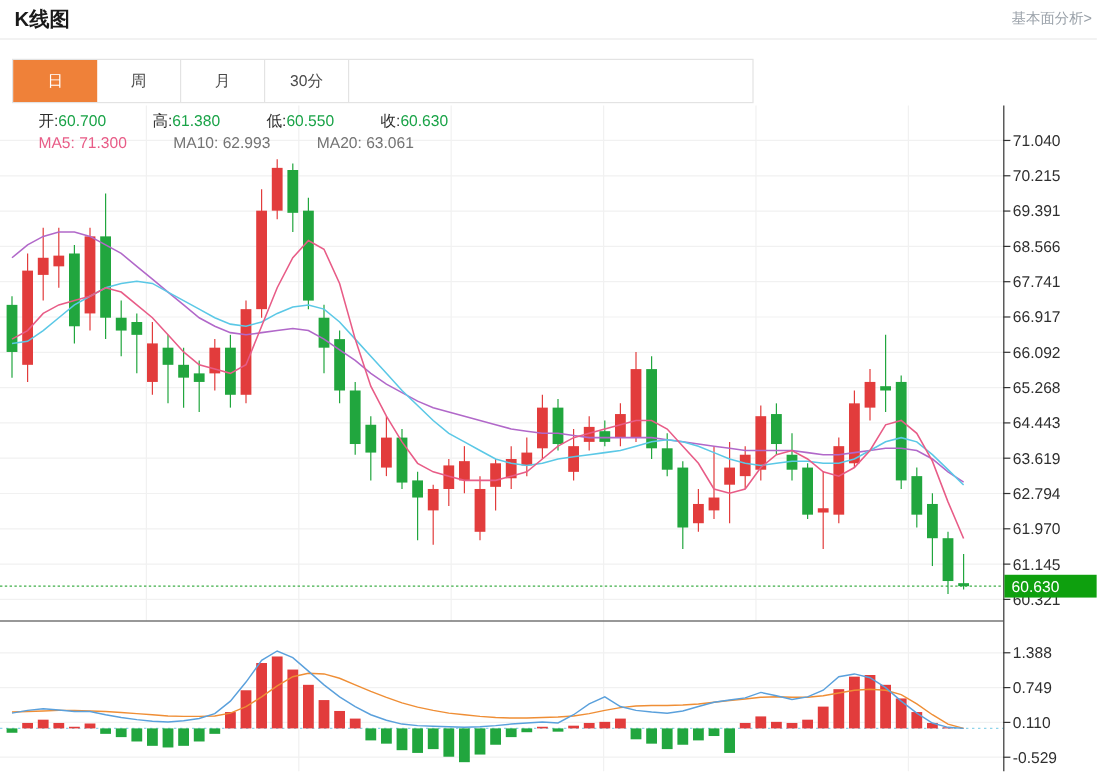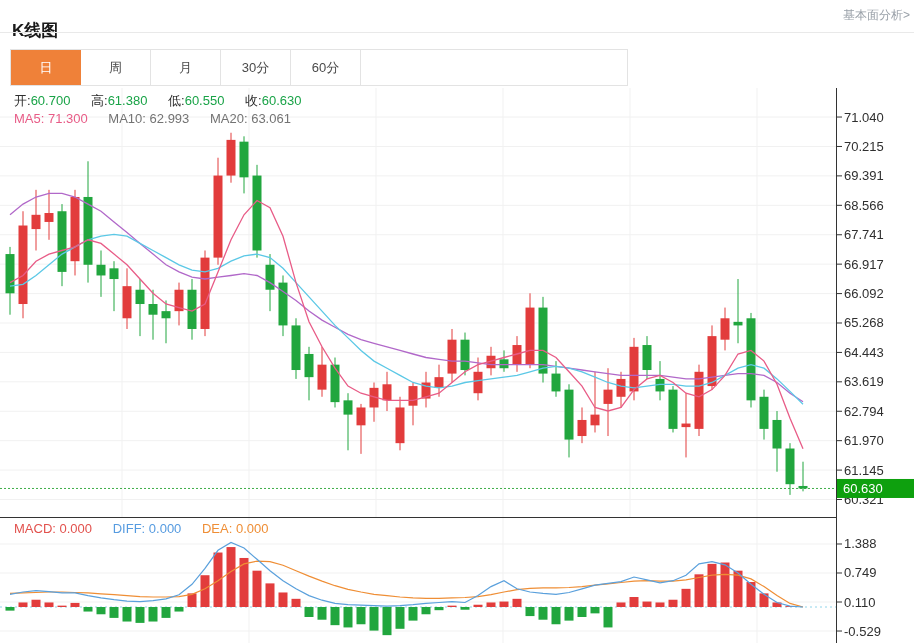--- a/index.html
+++ b/index.html
@@ -1,30 +1,30 @@
 <!DOCTYPE html>
 <html><head>
 <meta charset="utf-8">
 <style>
   html,body{margin:0;padding:0;background:#fff;}
   body{width:914px;height:643px;position:relative;overflow:hidden;
        font-family:"Liberation Sans","DejaVu Sans",sans-serif;}
   .page{position:absolute;inset:0;}
-  .title{position:absolute;left:12px;top:19px;font-size:17px;font-weight:bold;color:#1a1a1a;}
+  .title{position:absolute;left:12px;top:5px;font-size:17px;font-weight:bold;color:#1a1a1a;}
   .fund-link{position:absolute;right:4px;top:7px;font-size:12px;color:#99a0a8;text-decoration:none;cursor:pointer;margin-left:27px;}
   .top-rule{position:absolute;left:0;top:32px;width:914px;height:0;border-top:1px solid #e9e9e9;}
   .tabbar{position:absolute;left:10px;top:49px;width:618px;height:37px;display:flex;
           border:1px solid #e3e3e3;box-sizing:border-box;background:#fff;z-index:3;}
   .tab{width:70px;height:100%;line-height:35px;text-align:center;font-size:13px;color:#4a4a4a;
        border-right:1px solid #e3e3e3;box-sizing:border-box;cursor:pointer;}
   .tab.active{background:#ef8139;color:#fff;border-right:none;}
   .tab-filler{flex:1;}
   #chart-svg{position:absolute;left:0;top:0;width:914px;height:643px;z-index:1;}
   .legend{position:absolute;z-index:2;font-size:13px;white-space:nowrap;}
-  .legend .li{margin-right:17px;}
+  .legend .li{margin-right:17px;margin-left:18px;}
   .lab{color:#2e2e2e;}
   .val-green{color:#19a347;}
   .ma5{color:#e85c87;} .ma10{color:#737373;} .ma20{color:#737373;}
   .macd-r{color:#e2514d;} .diff-b{color:#569be0;} .dea-o{color:#ef8e35;}
   #legend-ohlc{left:14px;top:92px;}
   #legend-ma{left:14px;top:111px;}
   #legend-macd{left:14px;top:521px;}
 </style>
 </head>
 <body>
@@ -33,21 +33,20 @@
 
   <div class="title">K线图</div>
   <a class="fund-link">基本面分析&gt;</a>
   <div class="top-rule"></div>
 
   <div class="tabbar">
     <div class="tab active">日</div>
     <div class="tab">周</div>
     <div class="tab">月</div>
     <div class="tab">30分</div>
-    <div class="tab">60分</div>
     <div class="tab-filler"></div>
   </div>
 
   <svg id="chart-svg" viewBox="0 0 914 643">
       <g>
         <line x1="0" y1="117.04607999999973" x2="836" y2="117.04607999999973" stroke="#f1f1f1" stroke-width="1"></line>
         <line x1="0" y1="146.48207999999983" x2="836" y2="146.48207999999983" stroke="#f1f1f1" stroke-width="1"></line>
         <line x1="0" y1="175.88239999999973" x2="836" y2="175.88239999999973" stroke="#f1f1f1" stroke-width="1"></line>
         <line x1="0" y1="205.31839999999983" x2="836" y2="205.31839999999983" stroke="#f1f1f1" stroke-width="1"></line>
         <line x1="0" y1="234.75439999999992" x2="836" y2="234.75439999999992" stroke="#f1f1f1" stroke-width="1"></line>
@@ -326,19 +325,14 @@
     <span class="li"><span class="lab">低:</span><span class="val-green">60.550</span></span>
     <span class="li"><span class="lab">收:</span><span class="val-green">60.630</span></span>
   </div>
 
   <div class="legend" id="legend-ma">
     <span class="li ma5"><span>MA5:</span> <span>71.300</span></span>
     <span class="li ma10"><span>MA10:</span> <span>62.993</span></span>
     <span class="li ma20"><span>MA20:</span> <span>63.061</span></span>
   </div>
 
-  <div class="legend" id="legend-macd">
-    <span class="li macd-r"><span>MACD:</span> <span>0.000</span></span>
-    <span class="li diff-b"><span>DIFF:</span> <span>0.000</span></span>
-    <span class="li dea-o"><span>DEA:</span> <span>0.000</span></span>
-  </div>
 
 </div>
 
 </body></html>

